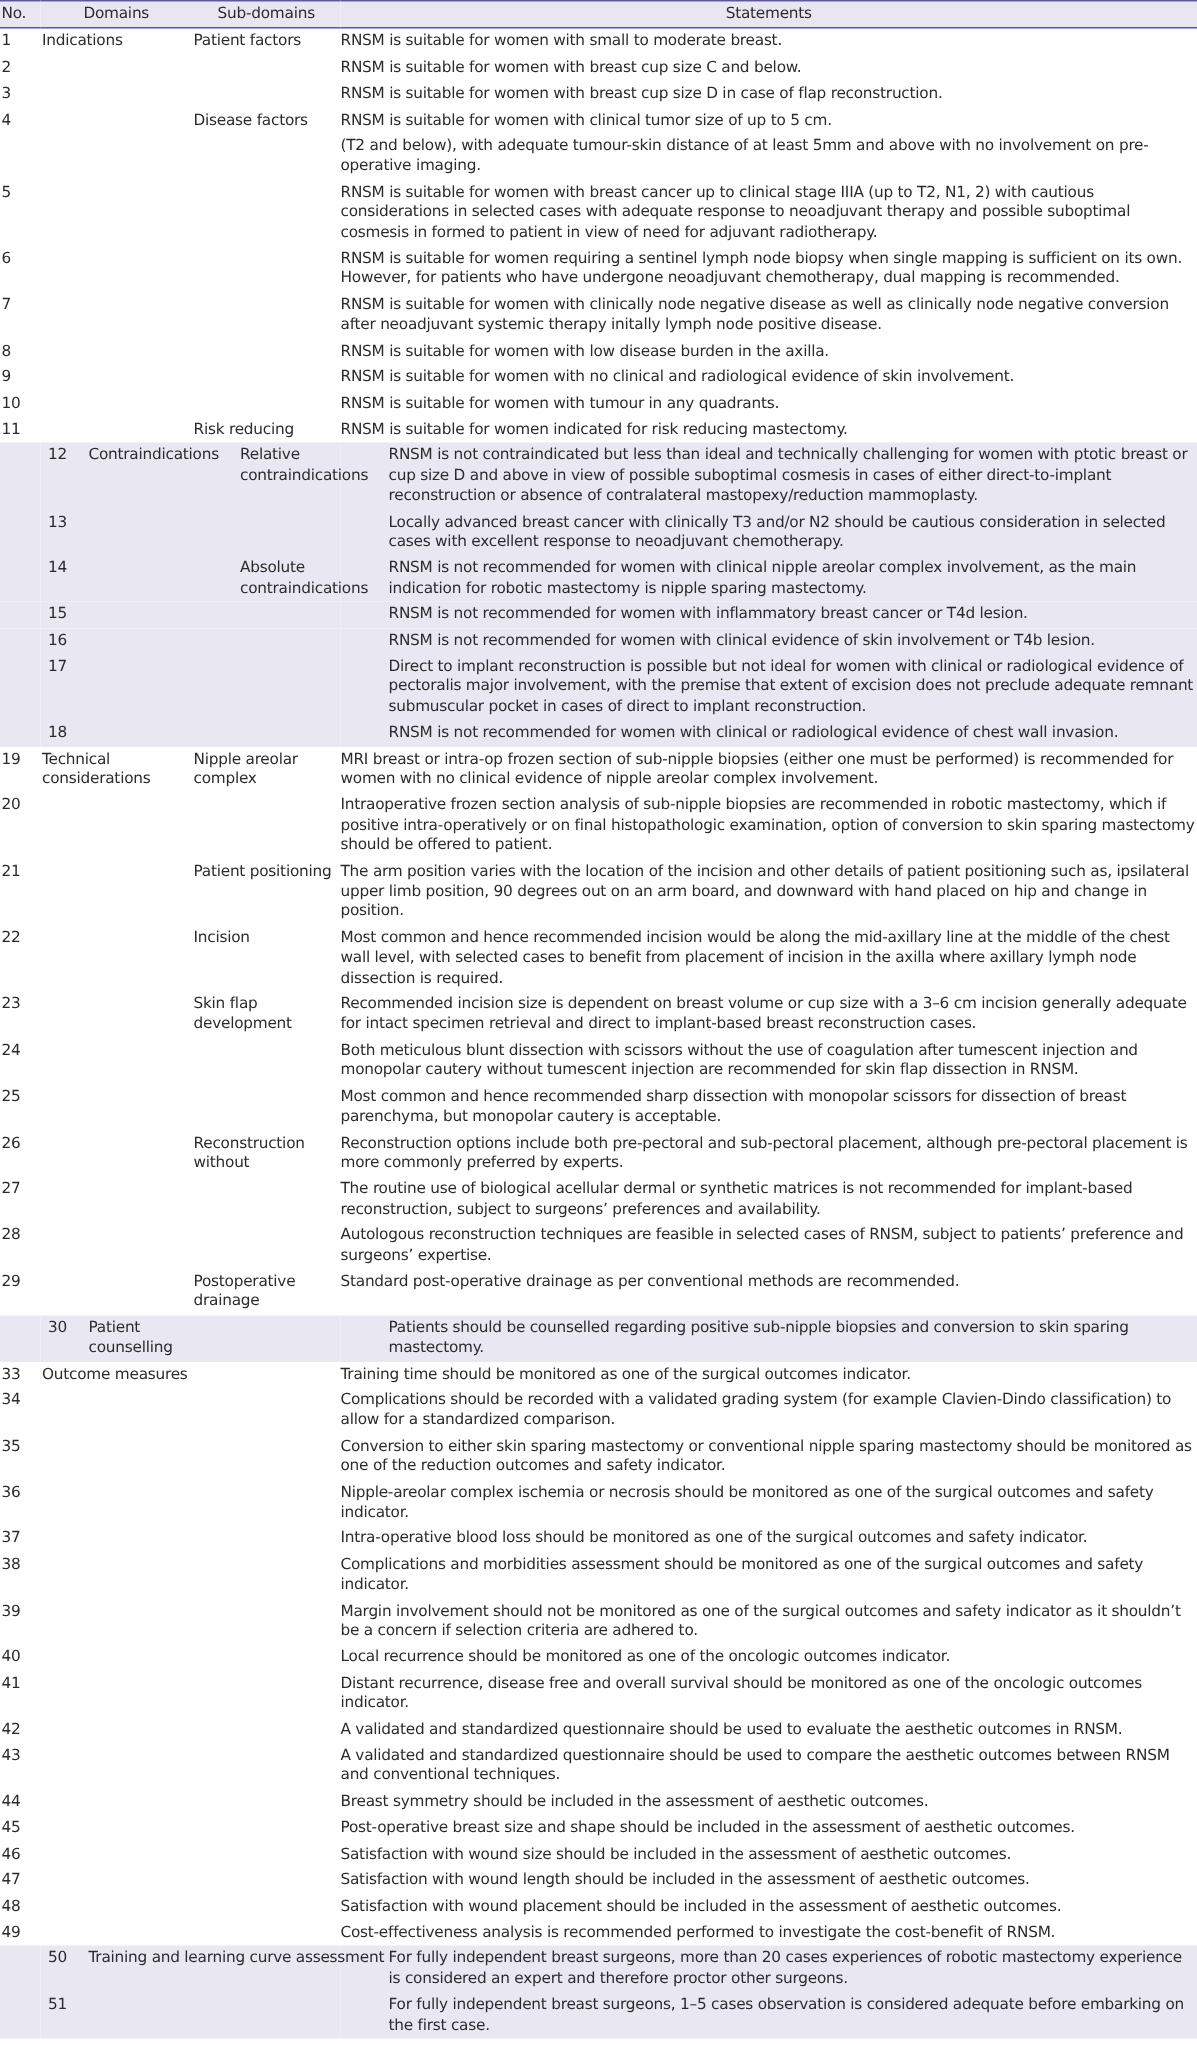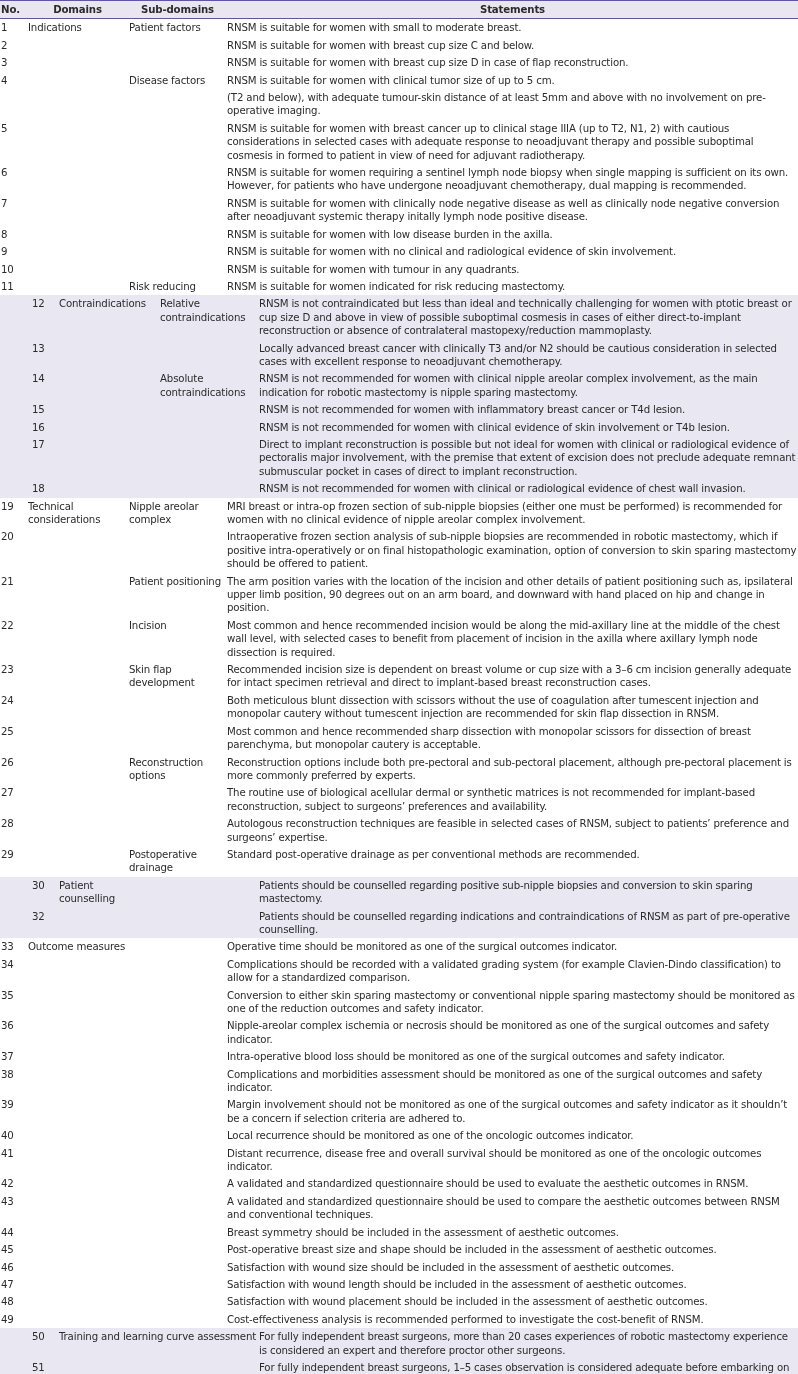--- a/index.html
+++ b/index.html
@@ -2,21 +2,21 @@
 <html><head>
 <meta charset="utf-8">
 <style>
   html, body { margin: 0; padding: 0; background: #ffffff; }
   body { width: 798px; height: 1374px; overflow: hidden; font-family: "DejaVu Sans", sans-serif; color: #2b2b2b; }
   table { border-collapse: collapse; width: 798px; table-layout: fixed; font-size: 10.2px; line-height: 13.4px; letter-spacing: -0.15px; }
   col.c-no { width: 27px; }
   col.c-dom { width: 101px; }
   col.c-sub { width: 99px; }
   col.c-st { width: 571px; }
-  thead th { background: #e9e6f1; font-weight: bold; text-align: center; padding: 2px 2px 2px 2px; border-top: 1.5px solid #5b58a3; border-bottom: 1.5px solid #5b58a3; height: 13px; }
+  thead th { background: #e9e6f1; font-weight: normal; text-align: center; padding: 2px 2px 2px 2px; border-top: 1.5px solid #5b58a3; border-bottom: 1.5px solid #5b58a3; height: 13px; }
   thead th.h-no { text-align: left; padding-left: 1px; }
   td { vertical-align: top; padding: 2px 2px 2px 1px; }
   td.no { padding-left: 1px; }
   td.st { padding-left: 0px; padding-right: 1px; margin-left: 22px; }
   tr.shade td { background: #e9e7f2; padding-left: 32px; }
 </style>
 </head>
 <body>
 
 <table>
@@ -187,21 +187,21 @@
       </tr>
       <tr>
         <td class="no">25</td>
         <td class="dom"></td>
         <td class="sub"></td>
         <td class="st">Most common and hence recommended sharp dissection with monopolar scissors for dissection of breast parenchyma, but monopolar cautery is acceptable.</td>
       </tr>
       <tr>
         <td class="no">26</td>
         <td class="dom"></td>
-        <td class="sub">Reconstruction options</td>
+        <td class="sub">Reconstruction without</td>
         <td class="st">Reconstruction options include both pre-pectoral and sub-pectoral placement, although pre-pectoral placement is more commonly preferred by experts.</td>
       </tr>
       <tr>
         <td class="no">27</td>
         <td class="dom"></td>
         <td class="sub"></td>
         <td class="st">The routine use of biological acellular dermal or synthetic matrices is not recommended for implant-based reconstruction, subject to surgeons’ preferences and availability.</td>
       </tr>
       <tr>
         <td class="no">28</td>
@@ -214,31 +214,25 @@
         <td class="dom"></td>
         <td class="sub">Postoperative drainage</td>
         <td class="st">Standard post-operative drainage as per conventional methods are recommended.</td>
       </tr>
       <tr class="shade">
         <td class="no">30</td>
         <td class="dom">Patient counselling</td>
         <td class="sub"></td>
         <td class="st">Patients should be counselled regarding positive sub-nipple biopsies and conversion to skin sparing mastectomy.</td>
       </tr>
-      <tr class="shade">
-        <td class="no">32</td>
-        <td class="dom"></td>
-        <td class="sub"></td>
-        <td class="st">Patients should be counselled regarding indications and contraindications of RNSM as part of pre-operative counselling.</td>
-      </tr>
       <tr>
         <td class="no">33</td>
         <td class="dom">Outcome measures</td>
         <td class="sub"></td>
-        <td class="st">Operative time should be monitored as one of the surgical outcomes indicator.</td>
+        <td class="st">Training time should be monitored as one of the surgical outcomes indicator.</td>
       </tr>
       <tr>
         <td class="no">34</td>
         <td class="dom"></td>
         <td class="sub"></td>
         <td class="st">Complications should be recorded with a validated grading system (for example Clavien-Dindo classification) to allow for a standardized comparison.</td>
       </tr>
       <tr>
         <td class="no">35</td>
         <td class="dom"></td>

